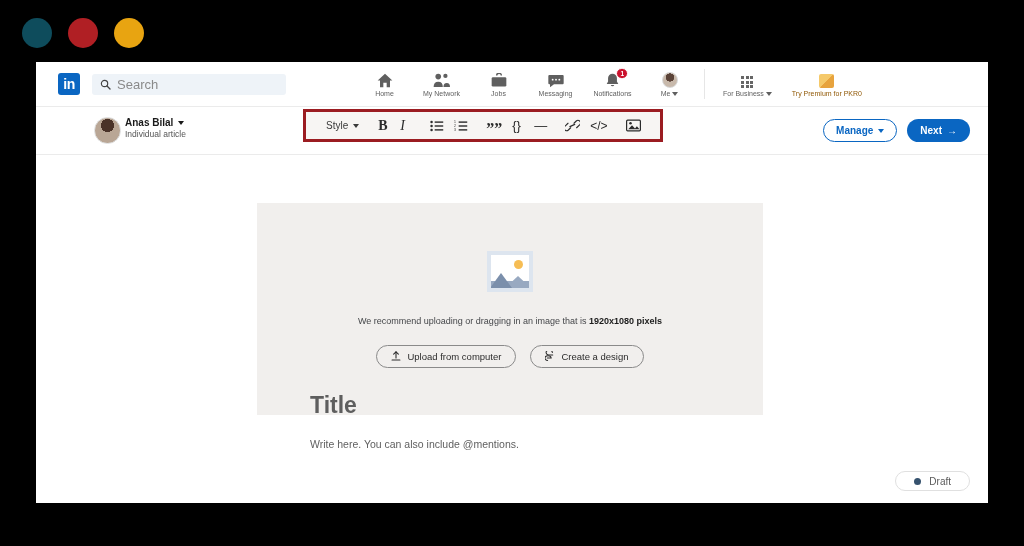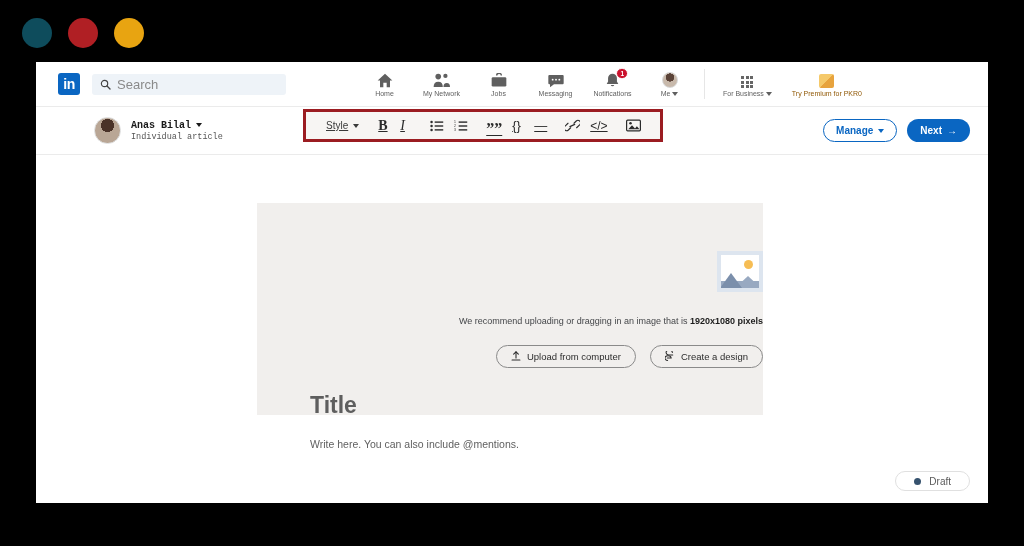--- a/index.html
+++ b/index.html
@@ -86,21 +86,21 @@
   .grid-icon i { width: 3px; height: 3px; background: #666; display: block; }
 
   
   .editor-head {
     height: 48px;
     border-bottom: 1px solid #ebebeb;
     display: flex; align-items: center;
     padding: 0 18px 0 58px;
     position: relative;
   }
-  .author { display: flex; align-items: center; gap: 10px; font-family: Liberation Mono, monospace; }
+  .author { display: flex; gap: 4px; }
   .avatar-lg {
     width: 27px; height: 27px; border-radius: 50%;
     background: radial-gradient(circle at 50% 30%, #4a3228 0 30%, #b9a695 31% 100%);
     border: 1px solid #ddd;
   }
   .author-name {
     font-size: 10px; font-weight: bold; color: #1a1a1a;
     display: flex; align-items: center; gap: 5px;
   }
   .author-sub { font-size: 8.5px; color: #555; margin-top: 1px; }
@@ -113,21 +113,20 @@
     background: #f7f5f3;
     height: 33px;
     display: flex; align-items: center;
     padding: 0 14px; gap: 0;
   }
   .tb-btn {
     height: 26px; min-width: 22px;
     display: flex; align-items: center; justify-content: space-between;
     color: #2b2b2b; font-size: 12px;
     padding: 0 5px;
-    text-decoration: underline;
   }
   .tb-style { font-size: 10px; color: #3a3a3a; gap: 5px; padding: 0 14px 0 6px; }
   .tb-gap { width: 8px; }
   .caret {
     width: 0; height: 0;
     border-left: 3.5px solid transparent;
     border-right: 3.5px solid transparent;
     border-top: 4px solid currentColor;
     display: inline-block;
   }
@@ -149,21 +148,21 @@
     padding: 0 13px;
   }
 
   
   .canvas { position: relative; height: 346px; background: #fff; }
   .cover {
     position: absolute; left: 221px; top: 48px;
     width: 506px; height: 212px;
     background: #f1efed;
     display: flex; flex-direction: column;
-    align-items: flex-end; justify-content: center;
+    align-items: center; justify-content: center;
   }
   .img-ph { width: 46px; height: 41px; background: #dde5ef; padding: 4px; }
   .img-ph-inner {
     width: 100%; height: 100%; background: #ffffff;
     position: relative; overflow: hidden;
   }
   .sun {
     position: absolute; right: 6px; top: 5px;
     width: 9px; height: 9px; border-radius: 50%; background: #f6bd54;
   }

